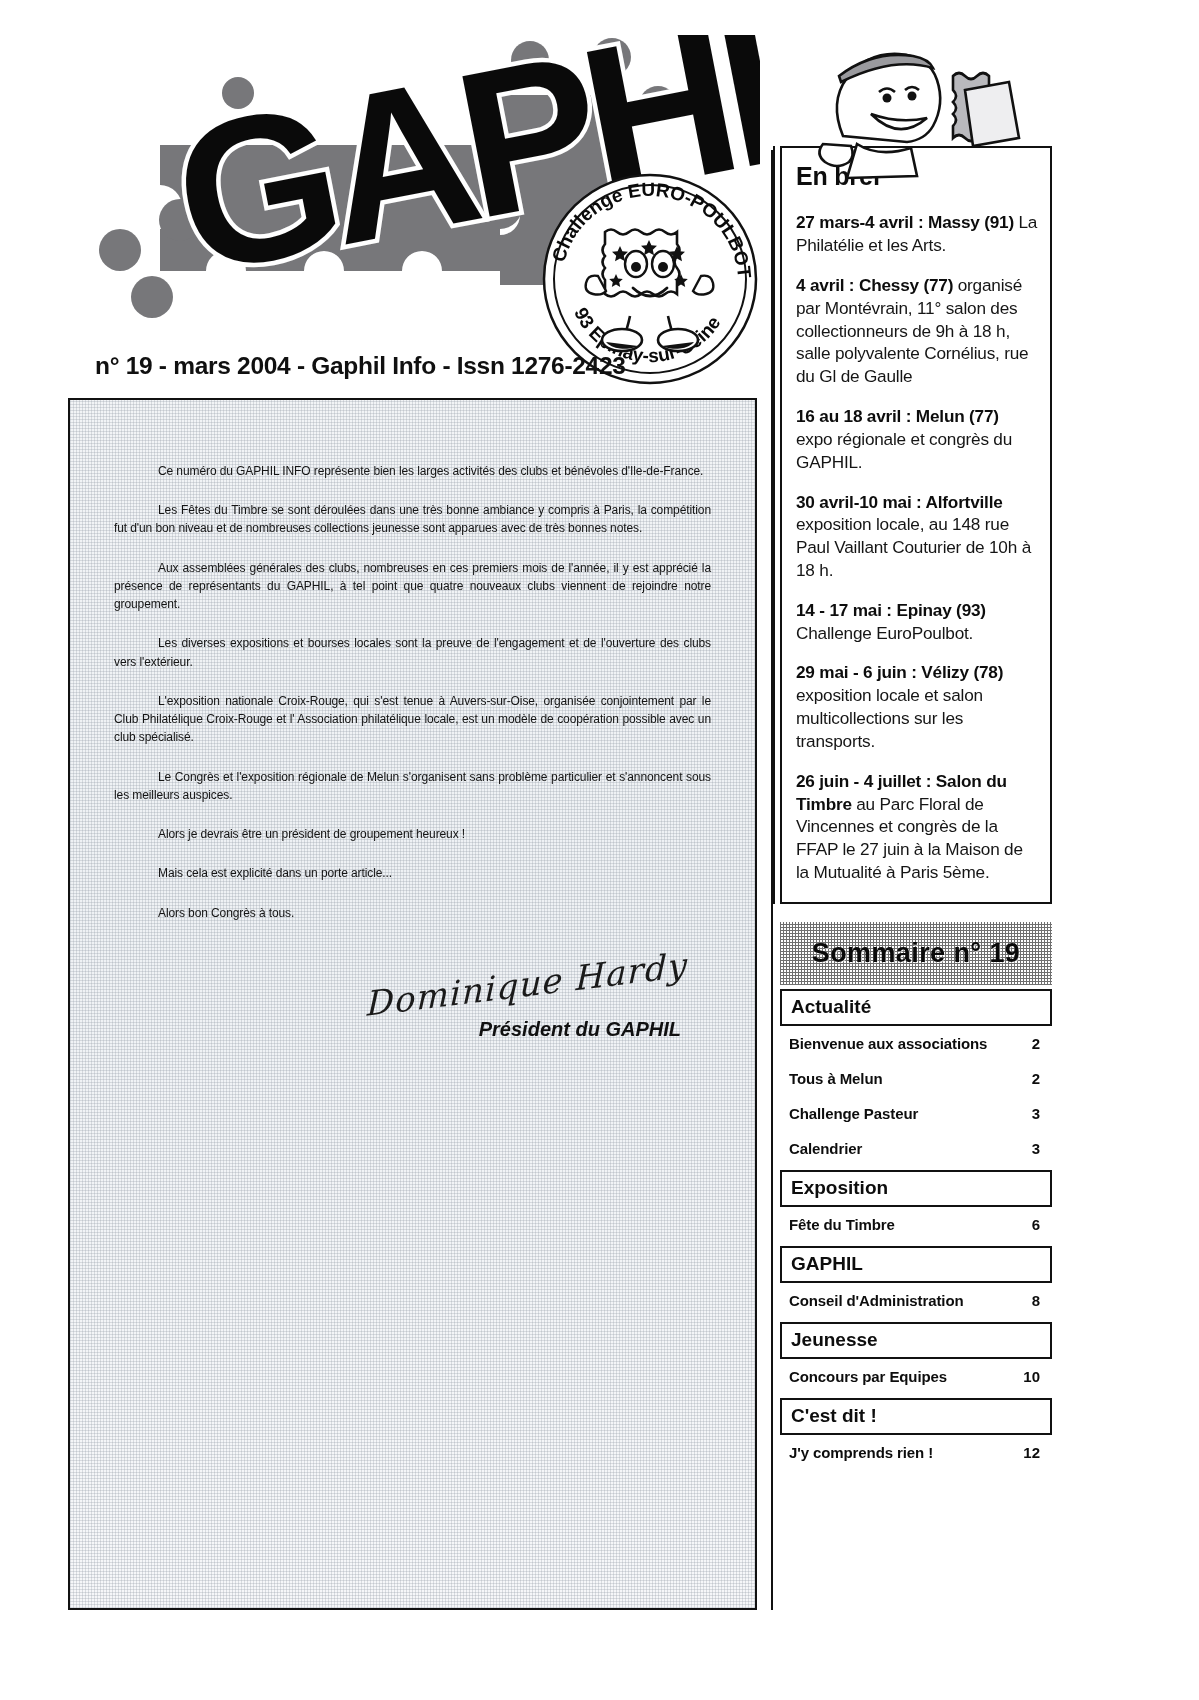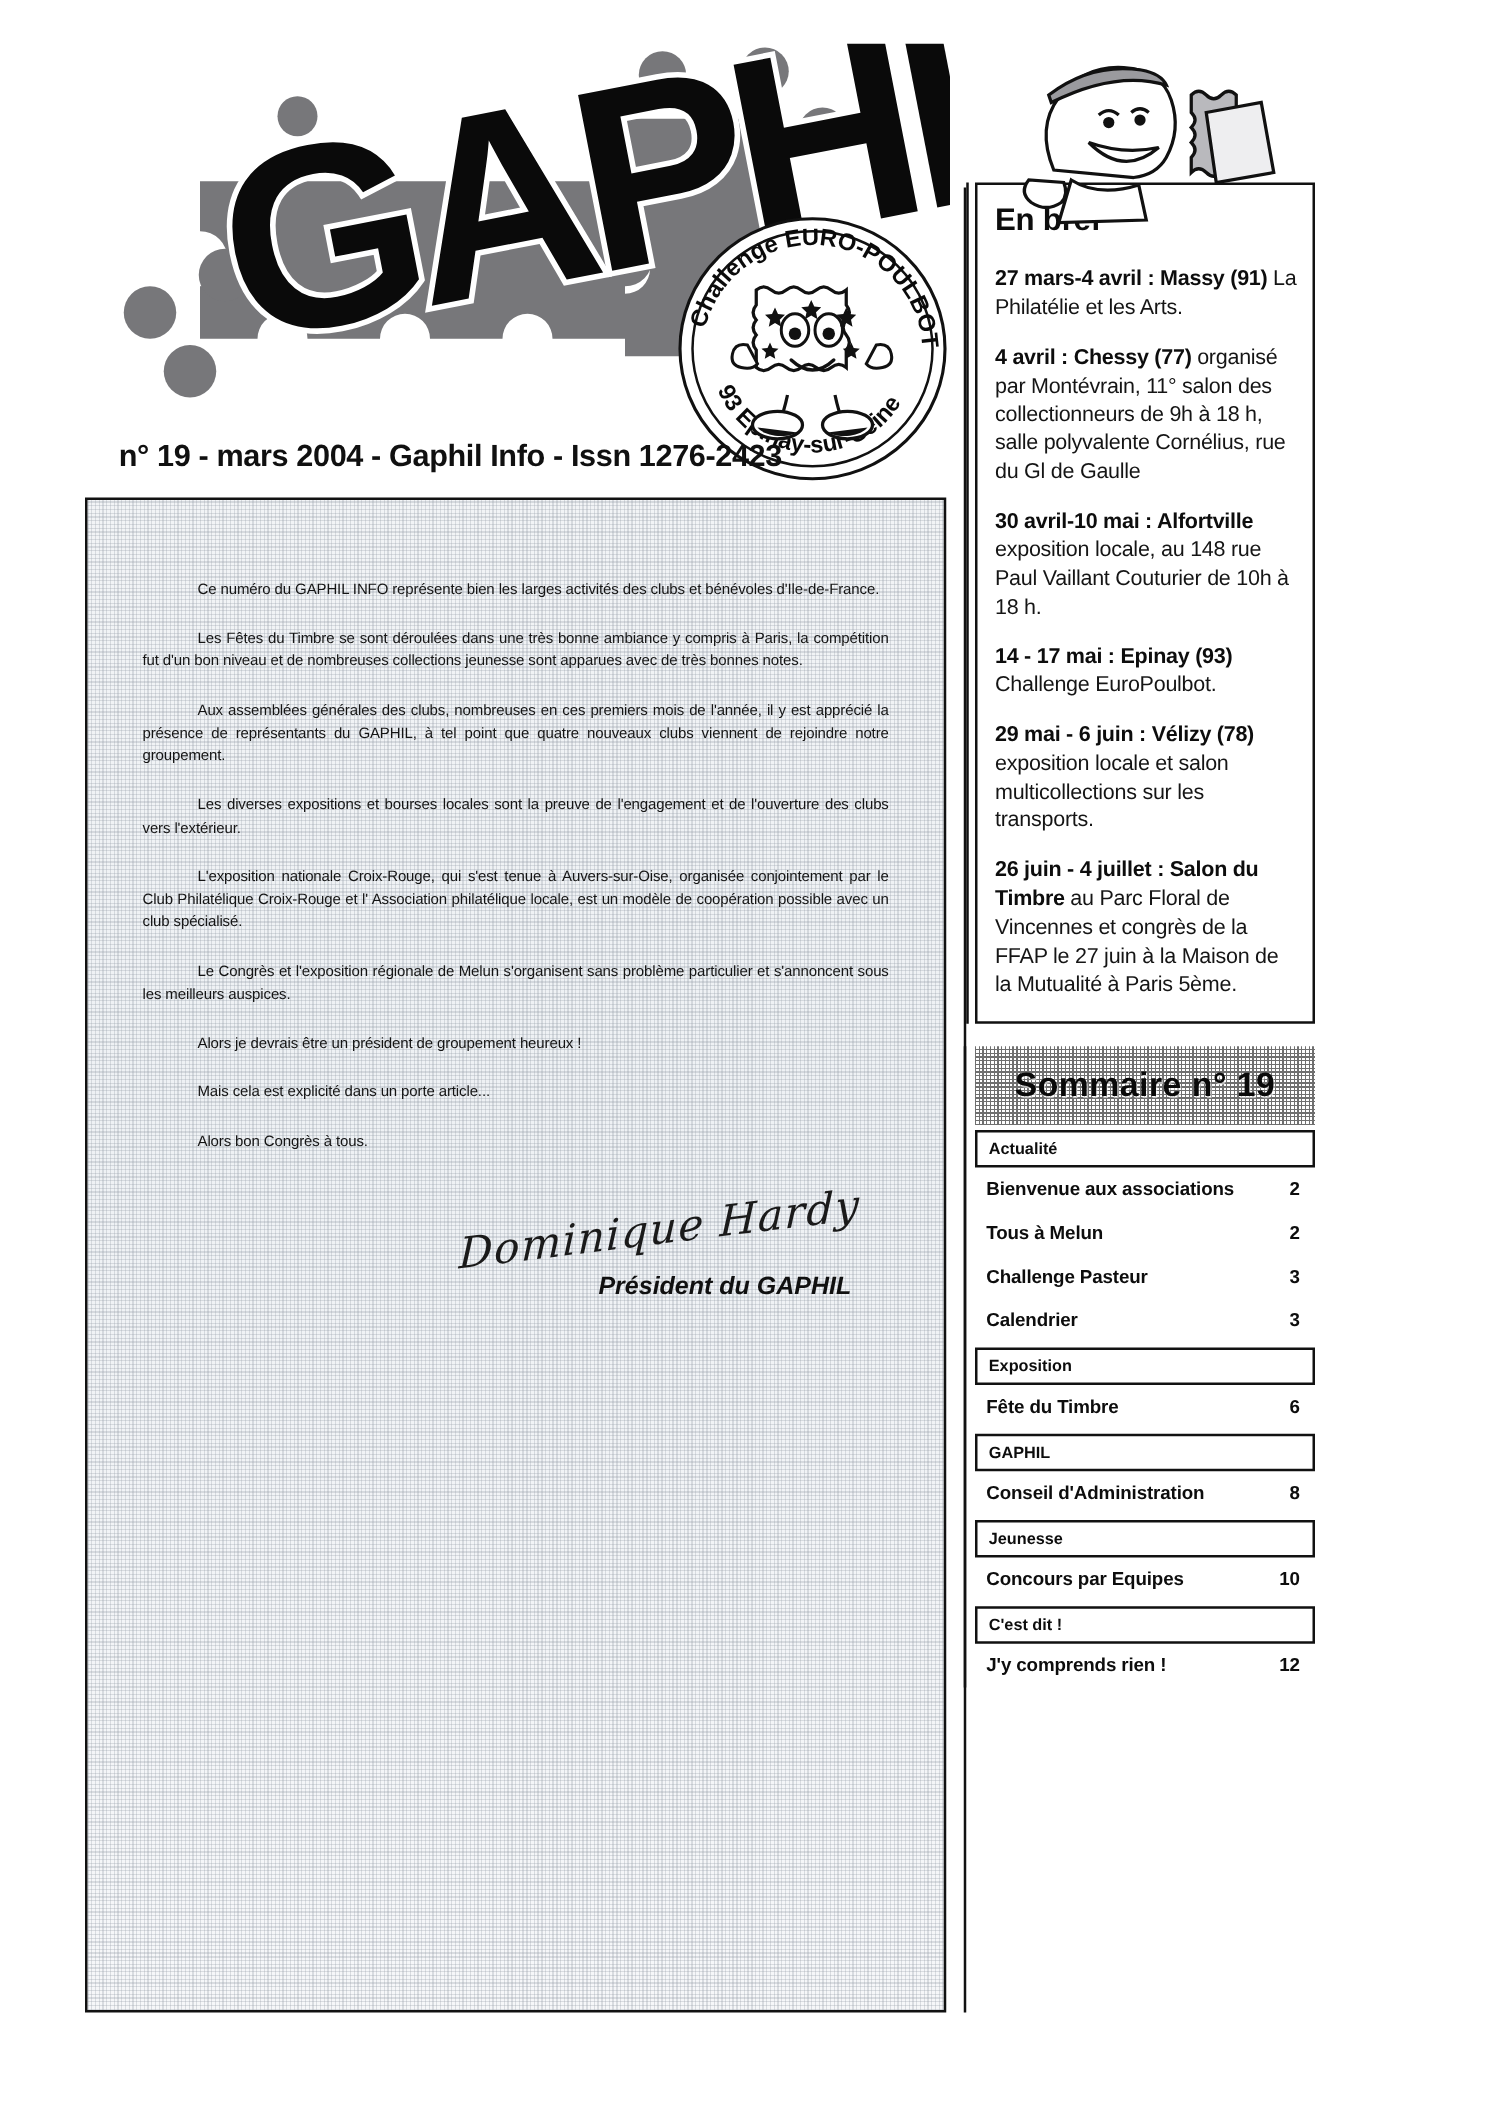--- a/index.html
+++ b/index.html
@@ -178,21 +178,21 @@
     font-size: 27px;
     font-weight: bold;
     letter-spacing: 0.4px;
     color: #0a0a0a;
     text-shadow: 1px 1px 0 rgba(255,255,255,0.55);
   }
   .toc-section {
     border: 2px solid #111;
     background: #fff;
     padding: 5px 0 6px 9px;
-    font-size: 13px;
+    font-size: 19px;
     font-weight: bold;
     color: #0d0d0d;
     margin-top: 4px;
     box-sizing: border-box;
   }
   .toc-row {
     display: flex;
     justify-content: space-between;
     align-items: baseline;
     padding: 9px 12px 9px 9px;
@@ -329,20 +329,21 @@
 
 <div id="col-rule"></div>
 
 <div id="rightcol">
 
   <div id="enbref-panel">
     <div id="enbref-title">En bref</div>
     <div id="enbref-list">
         <div class="brief-item"><span class="brief-head">27 mars-4 avril : Massy (91)</span> <span class="brief-body"> La Philatélie et les Arts.</span></div>
         <div class="brief-item"><span class="brief-head">4 avril : Chessy (77)</span> <span class="brief-body"> organisé par Montévrain, 11° salon des collectionneurs de 9h à 18 h, salle polyvalente Cornélius, rue du Gl de Gaulle</span></div>
+        <div class="brief-item"><span class="brief-head">16 au 18 avril : Melun (77)</span> <span class="brief-body"> expo régionale et congrès du GAPHIL.</span></div>
         <div class="brief-item"><span class="brief-head">30 avril-10 mai : Alfortville</span> <span class="brief-body"> exposition locale, au 148 rue Paul Vaillant Couturier de 10h à 18 h.</span></div>
         <div class="brief-item"><span class="brief-head">14 - 17 mai : Epinay (93)</span> <span class="brief-body"> Challenge EuroPoulbot.</span></div>
         <div class="brief-item"><span class="brief-head">29 mai - 6 juin : Vélizy (78)</span> <span class="brief-body"> exposition locale et salon multicollections sur les transports.</span></div>
         <div class="brief-item"><span class="brief-head">26 juin - 4 juillet : Salon du Timbre</span> <span class="brief-body"> au Parc Floral de Vincennes et congrès de la FFAP le 27 juin à la Maison de la Mutualité à Paris 5ème.</span></div>
       </div>
   </div>
 
   <div id="sommaire">
     <div id="sommaire-banner">
       <span id="sommaire-banner-text">Sommaire n° 19</span>

